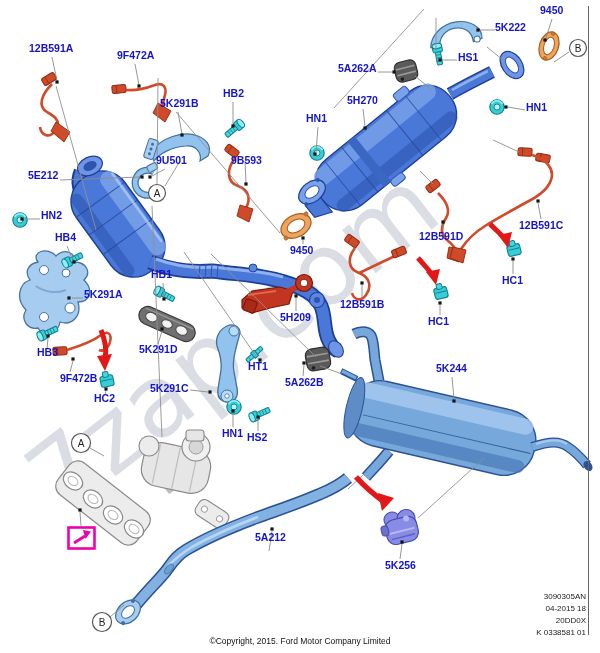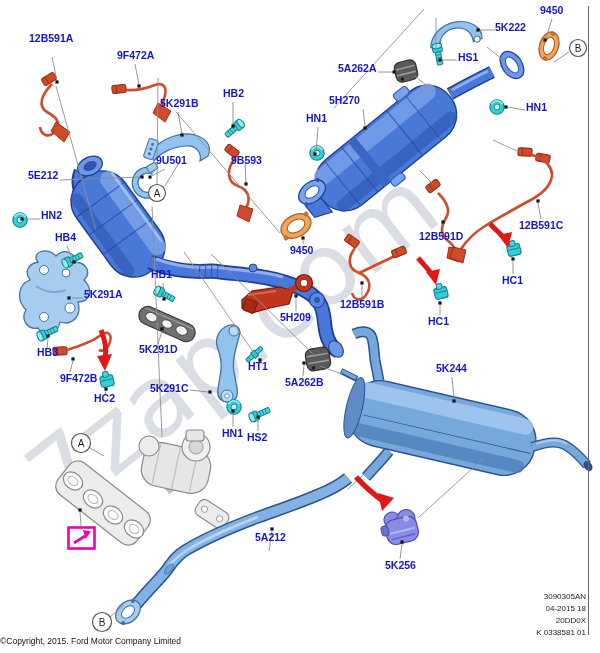--- a/index.html
+++ b/index.html
@@ -7,21 +7,21 @@
        font-family:"Liberation Sans",sans-serif;}
   #stage{position:absolute;left:0;top:0;width:600px;height:653px;}
   .watermark{position:absolute;left:48px;top:430px;font:400 100px "DejaVu Sans",sans-serif;
        color:#b7bcc8;opacity:.5;transform:rotate(-38deg);transform-origin:0 60%;
        white-space:nowrap;z-index:1;pointer-events:none;}
   svg.scene{position:absolute;left:0;top:0;z-index:2;}
   .lbl{position:absolute;z-index:3;font:700 10.5px "Liberation Sans",sans-serif;
        color:#1414cc;white-space:nowrap;cursor:pointer;}
   .plate-line{position:absolute;z-index:3;right:14px;text-align:right;
        font:400 8px "Liberation Sans",sans-serif;color:#1a1a1a;}
-  .copyright{position:absolute;z-index:3;left:0;right:0;top:636px;
+  .copyright{position:absolute;z-index:3;left:0;right:0;top:636px;text-align:center;
        font:400 8.5px "Liberation Sans",sans-serif;color:#111;}
 </style>
 </head>
 <body>
 
 <div id="stage">
 
   <div class="watermark">7zap.com</div>
 
   <svg class="scene" width="600" height="653" viewBox="0 0 600 653">
@@ -471,21 +471,21 @@
         <circle cx="81" cy="443" r="9.5" fill="#fff" stroke="#555" stroke-width="1.2"></circle>
         <text x="81" y="446.5">A</text>
       </g>
       <g>
         <circle cx="102" cy="622" r="9.5" fill="#fff" stroke="#555" stroke-width="1.2"></circle>
         <text x="102" y="625.5">B</text>
       </g>
     </g>
   </svg>
 
-  <div class="lbl" style="left:29px;top:32px">12B591A</div>
+  <div class="lbl" style="left:29px;top:42px">12B591A</div>
   <div class="lbl" style="left:117px;top:49px">9F472A</div>
   <div class="lbl" style="left:160px;top:97px">5K291B</div>
   <div class="lbl" style="left:223px;top:87px">HB2</div>
   <div class="lbl" style="left:156px;top:154px">9U501</div>
   <div class="lbl" style="left:231px;top:154px">9B593</div>
   <div class="lbl" style="left:28px;top:169px">5E212</div>
   <div class="lbl" style="left:41px;top:209px">HN2</div>
   <div class="lbl" style="left:55px;top:231px">HB4</div>
   <div class="lbl" style="left:84px;top:288px">5K291A</div>
   <div class="lbl" style="left:151px;top:268px">HB1</div>
@@ -498,21 +498,21 @@
   <div class="lbl" style="left:222px;top:427px">HN1</div>
   <div class="lbl" style="left:247px;top:431px">HS2</div>
   <div class="lbl" style="left:285px;top:376px">5A262B</div>
   <div class="lbl" style="left:280px;top:311px">5H209</div>
   <div class="lbl" style="left:290px;top:244px">9450</div>
   <div class="lbl" style="left:340px;top:298px">12B591B</div>
   <div class="lbl" style="left:428px;top:315px">HC1</div>
   <div class="lbl" style="left:419px;top:230px">12B591D</div>
   <div class="lbl" style="left:519px;top:219px">12B591C</div>
   <div class="lbl" style="left:502px;top:274px">HC1</div>
-  <div class="lbl" style="left:329px;top:94px">5H270</div>
+  <div class="lbl" style="left:347px;top:94px">5H270</div>
   <div class="lbl" style="left:306px;top:112px">HN1</div>
   <div class="lbl" style="left:338px;top:62px">5A262A</div>
   <div class="lbl" style="left:458px;top:51px">HS1</div>
   <div class="lbl" style="left:495px;top:21px">5K222</div>
   <div class="lbl" style="left:540px;top:4px">9450</div>
   <div class="lbl" style="left:526px;top:101px">HN1</div>
   <div class="lbl" style="left:436px;top:362px">5K244</div>
   <div class="lbl" style="left:385px;top:559px">5K256</div>
   <div class="lbl" style="left:255px;top:531px">5A212</div>
 

